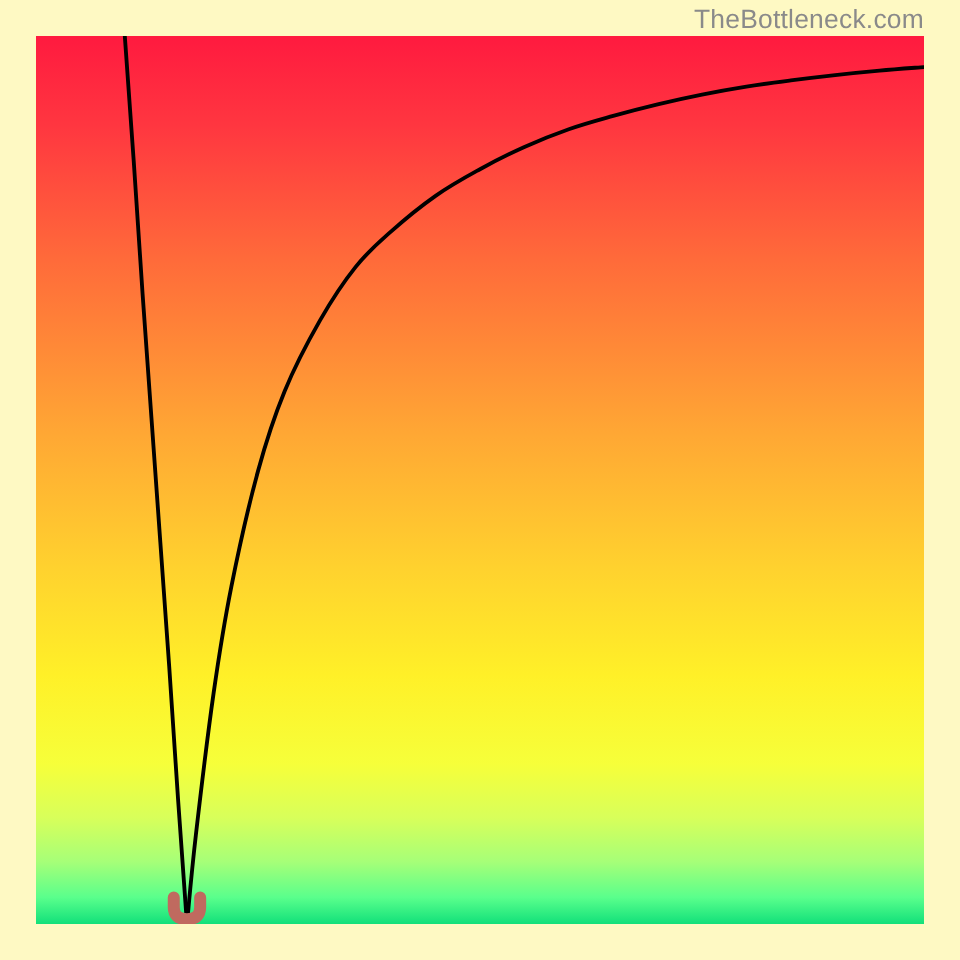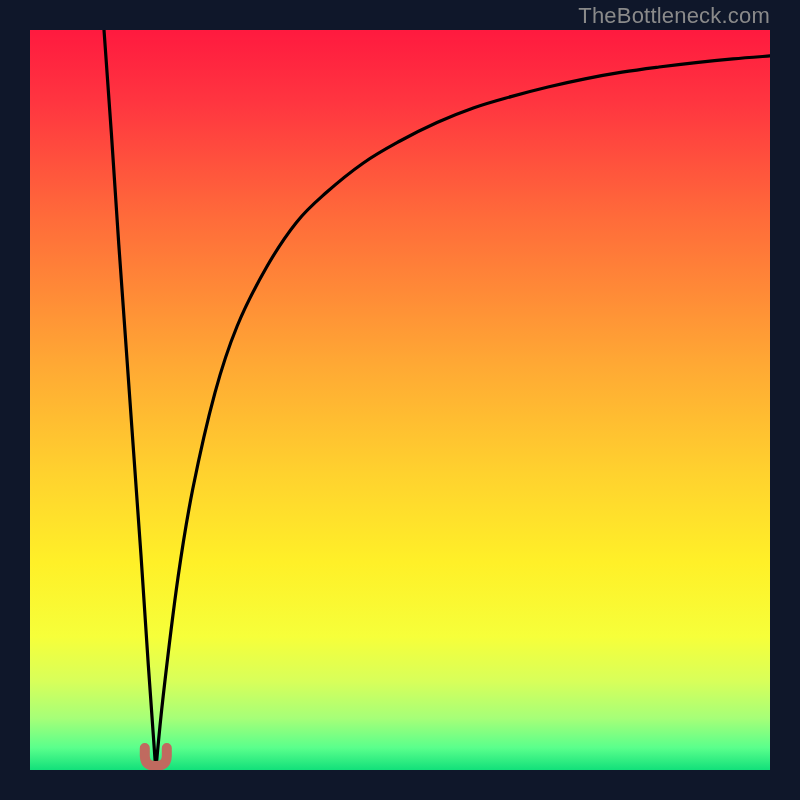--- a/index.html
+++ b/index.html
@@ -10,21 +10,21 @@
     overflow: hidden;
     background: #000;
     font-family: Arial, Helvetica, sans-serif;
   }
   .frame {
     position: absolute;
     top: 0;
     left: 0;
     width: 800px;
     height: 800px;
-    background: #0f172a;
+    background: #fef9c3;
   }
   .plot-area {
     position: absolute;
     top: 30px;
     left: 30px;
     width: 740px;
     height: 740px;
     overflow: hidden;
   }
   .gradient-bg {

